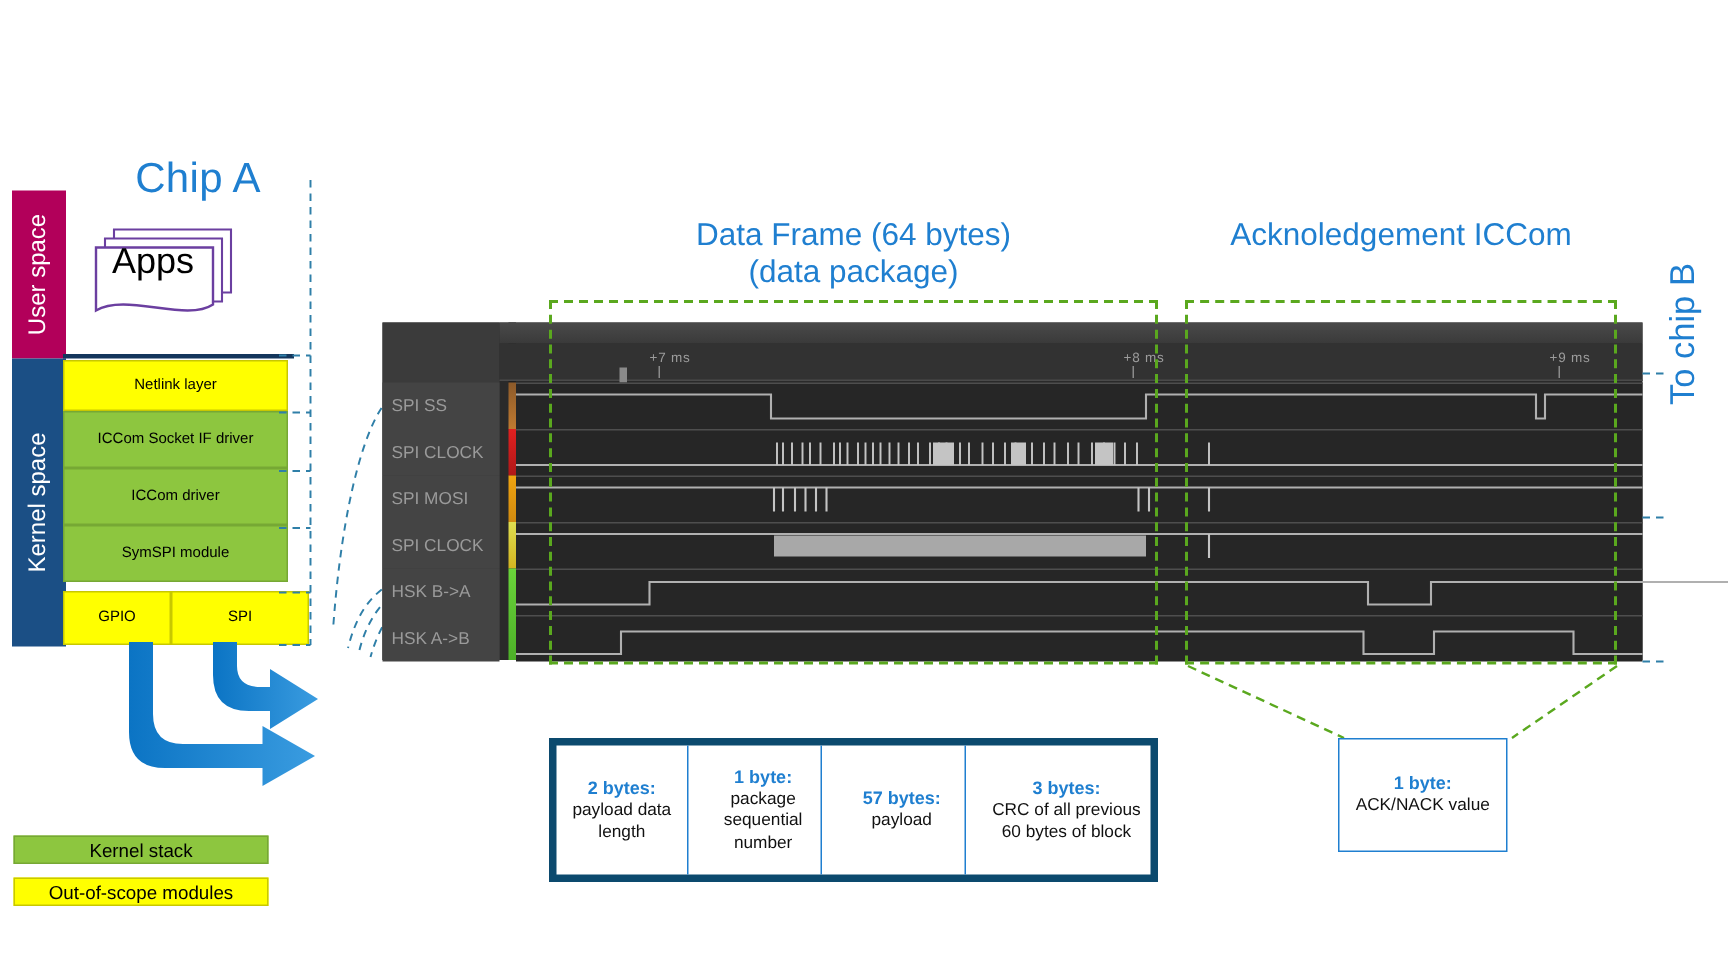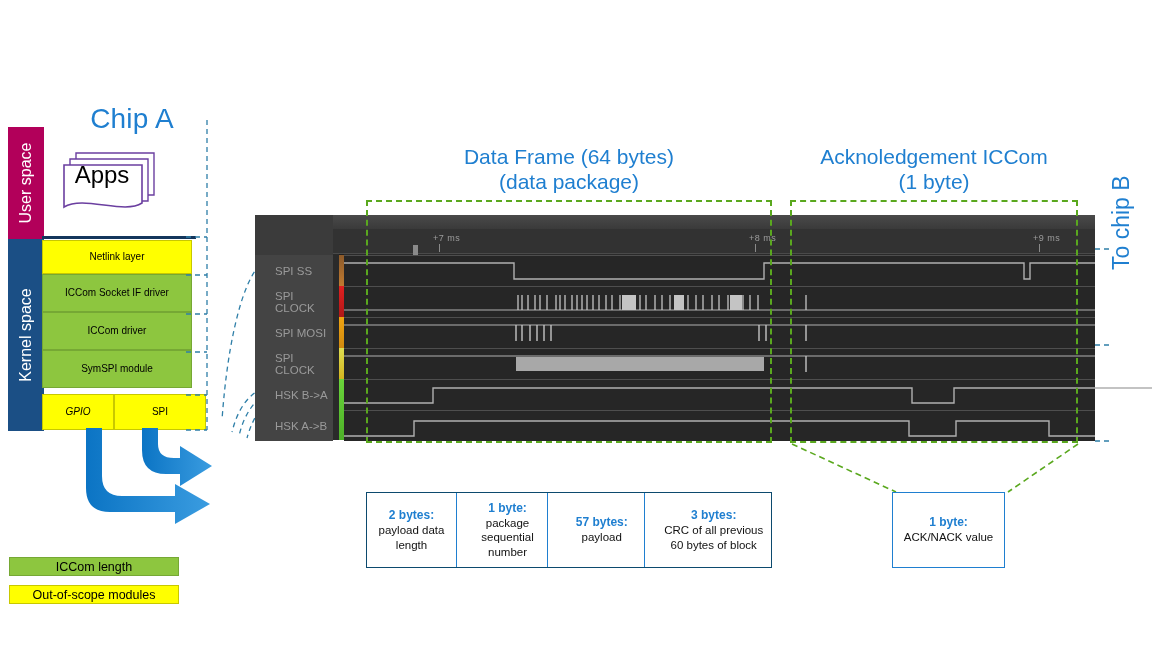--- a/index.html
+++ b/index.html
@@ -21,42 +21,42 @@
   .stackbox{position:absolute;left:42px;width:150px;border:1px solid #7aa53a;
       box-sizing:border-box;display:flex;align-items:center;justify-content:center;
       text-align:center;font-size:10px;color:#000;line-height:1.08;}
   .yellow{background:#ffff00;border-color:#c8c800;}
   .green{background:#8dc63f;border-color:#76a834;}
 
   #sb-netlink{top:240px;height:34px;}
   #sb-socket {top:274px;height:38px;}
   #sb-iccom  {top:312px;height:38px;}
   #sb-symspi {top:350px;height:38px;}
-  #sb-gpio   {top:394px;height:36px;width:72px;left:42px;font-style:italic;}
+  #sb-gpio   {top:394px;height:36px;width:72px;left:42px;}
   #sb-spi    {top:394px;height:36px;width:92px;left:114px;}
 
   #kernel-top-rule{left:42px;top:236px;width:154px;height:3px;background:#14365c;}
 
   
   .legend{position:absolute;left:9px;width:170px;height:19px;border:1px solid #76a834;
       box-sizing:border-box;display:flex;align-items:center;justify-content:center;
       font-size:12.5px;color:#000;}
   #legend-iccom{top:557px;background:#8dc63f;}
   #legend-oos{top:585px;background:#ffff00;border-color:#c8c800;align-items:center;}
 
   
   .frame-title{position:absolute;text-align:center;color:#1f7fd0;font-size:21px;line-height:1.2;}
   #data-frame-title{left:366px;top:144px;width:406px;}
   #ack-frame-title{left:790px;top:144px;width:288px;}
 
   
   #analyzer{left:255px;top:215px;width:840px;height:225px;background:#2a2a2a;}
   #analyzer-names{position:absolute;left:0;top:0;width:78px;height:225px;background:#3b3b3b;}
   .sig-name{position:absolute;left:0;width:78px;height:31px;background:#444444;
-      display:flex;align-items:center;padding-left:20px;box-sizing:border-box;
+      display:flex;align-items:center;padding-left:6px;box-sizing:border-box;
       color:#9a9a9a;font-size:11.5px;}
   #analyzer-colorbar{position:absolute;left:84px;top:0;width:5px;height:225px;}
   .cseg{width:100%;}
 
   #analyzer-top{position:absolute;left:78px;top:0;width:762px;height:14px;
       background:linear-gradient(#4a4a4a,#3a3a3a);}
   #analyzer-ruler{position:absolute;left:78px;top:14px;width:762px;height:24px;background:#323232;
       border-bottom:1px solid #4a4a4a;}
   .tick-label{position:absolute;top:4px;color:#9c9c9c;font-size:9px;letter-spacing:.5px;}
   .tick-mark{position:absolute;top:15px;width:1px;height:8px;background:#8a8a8a;}
@@ -65,22 +65,22 @@
   .lane{position:absolute;left:89px;width:751px;height:31px;}
   .lane-bg{position:absolute;inset:0;background:#262626;border-top:1px solid #4e4e4e;}
   .wave{position:absolute;left:0;top:0;width:100%;height:100%;}
 
   
   .gframe{position:absolute;border:2px dashed #5aa81e;border-top-width:2px;box-sizing:border-box;}
   #gframe-data{left:366px;top:200px;width:406px;height:243px;}
   #gframe-ack{left:790px;top:200px;width:288px;height:243px;}
 
   
-  #byte-row{position:absolute;left:366px;top:492px;width:406px;height:76px;
-      border:1px solid #0c4a6e;box-sizing:border-box;display:flex;gap:11px;}
+  #byte-row{position:absolute;left:366px;top:492px;width:406px;height:96px;
+      border:5px solid #0c4a6e;box-sizing:border-box;display:flex;gap:11px;}
   .bytebox{border-right:1px solid #1f7fd0;box-sizing:border-box;
       display:flex;flex-direction:column;align-items:center;justify-content:center;
       text-align:center;font-size:11.5px;color:#111;line-height:1.25;padding:2px 3px;}
   .bytebox:last-child{border-right:none;}
   .bb-head{color:#1f7fd0;font-weight:bold;font-size:12px;}
 
   #ack-box{position:absolute;left:892px;top:492px;width:113px;height:76px;
       border:1px solid #1f7fd0;box-sizing:border-box;
       display:flex;flex-direction:column;align-items:center;justify-content:center;
       text-align:center;font-size:11.5px;color:#111;line-height:1.3;}
@@ -161,33 +161,32 @@
       <line x1="4" y1="310" x2="25" y2="310"></line>
       <path d="M78,145 C62,160 46,215 40,300"></path>
       <path d="M80,268 C66,276 56,288 50,312"></path>
       <path d="M84,272 C72,282 62,294 57,316"></path>
       <path d="M88,276 C78,288 70,300 65,318"></path>
     </g>
   </svg>
 </div>
 
 <div class="legend" id="legend-iccom">
-  <span>ICCom length</span>
+  <span>Kernel stack</span>
   </div>
 <div class="legend" id="legend-oos">
   <span>Out-of-scope modules</span>
   </div>
 
 <div class="frame-title" id="data-frame-title">
   <div>Data Frame (64 bytes)</div>
   <div>(data package)</div>
 </div>
 <div class="frame-title" id="ack-frame-title">
   <div>Acknoledgement ICCom</div>
-  <div>(1 byte)</div>
 </div>
 
 <div class="abs" id="analyzer">
   <div id="analyzer-names">
     <div class="sig-name" style="top:40px">
         <span>SPI SS</span>
       </div>
     <div class="sig-name" style="top:71px">
         <span>SPI CLOCK</span>
       </div>

